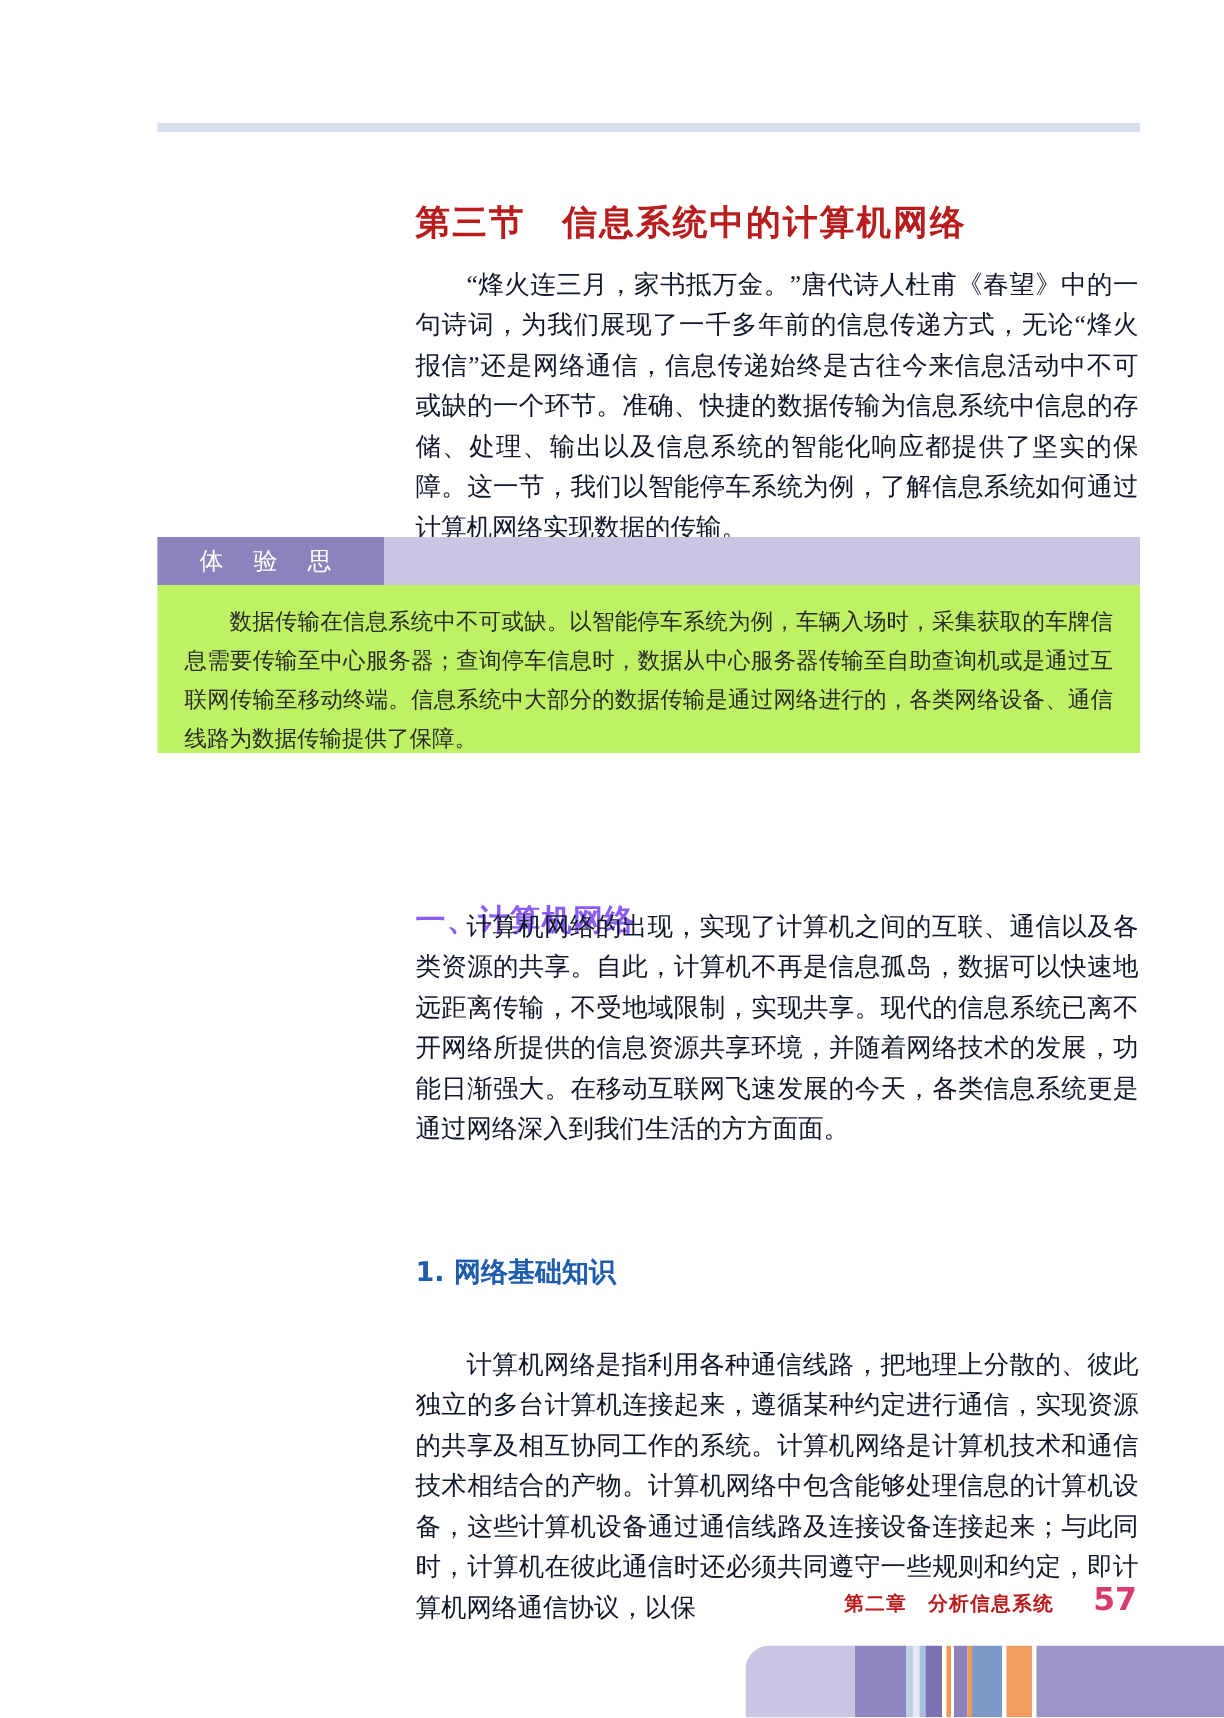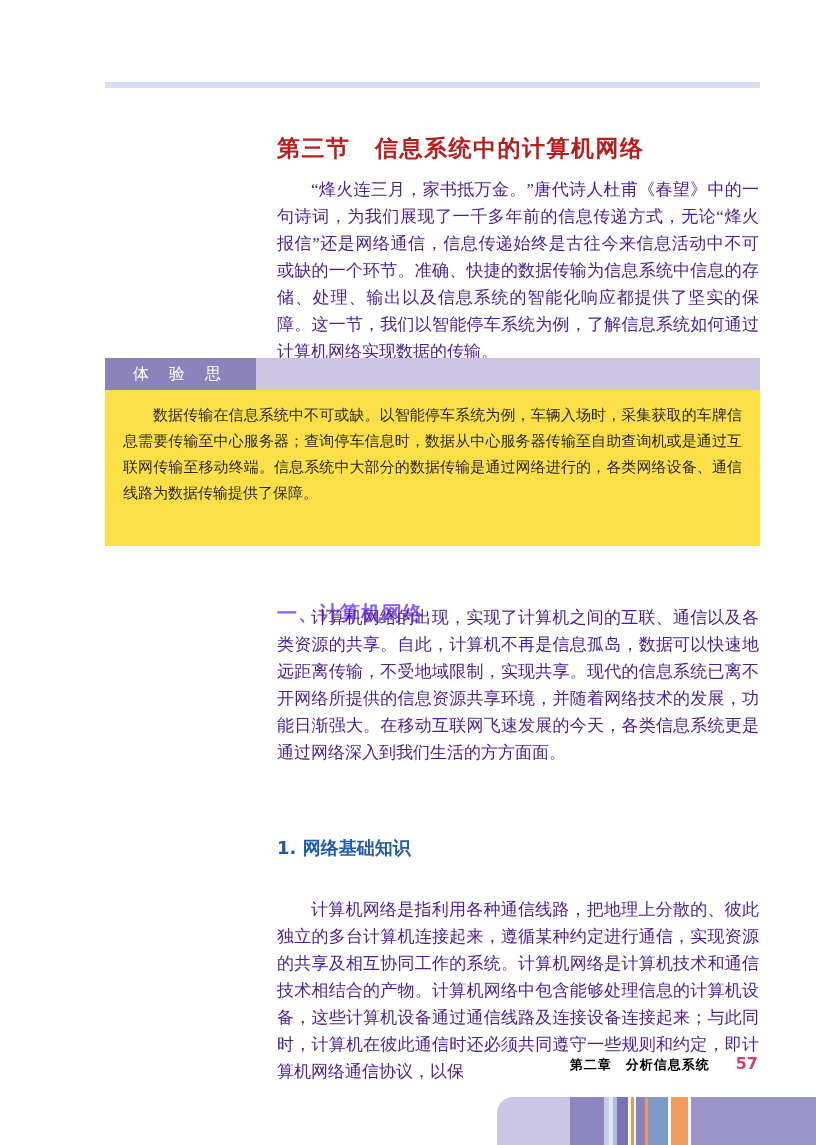--- a/index.html
+++ b/index.html
@@ -12,37 +12,37 @@
     position:absolute;left:105px;top:82px;width:655px;height:6px;
     background:#d8e0f0;
   }
   .page-title{
     position:absolute;left:277px;top:118px;width:481px;
     font-size:23px;font-weight:bold;color:#b91c1c;letter-spacing:1.5px;
     font-family:"DejaVu Serif","Liberation Serif",serif;
   }
   .body-para{
     position:absolute;left:277px;width:482px;
-    font-size:17px;line-height:27px;color:#4c1d95;
+    font-size:17px;line-height:27px;color:#0f172a;
     text-align:justify;text-indent:2em;margin:0;
   }
   .intro-para{top:176px;}
   .exp-header{
     position:absolute;left:105px;top:358px;width:655px;height:32px;
     background:#cbc5e3;display:flex;
   }
   .exp-header-dark{
     width:151px;height:32px;background:#8c82bc;
     color:#ffffff;font-size:16px;line-height:32px;
     padding-left:28px;box-sizing:border-box;letter-spacing:2px;
     font-family:"DejaVu Sans","Liberation Sans",sans-serif;
   }
   .exp-box{
-    position:absolute;left:105px;top:390px;width:655px;height:156px;
-    background:#fde047;box-sizing:border-box;padding:12px 18px 0 18px;
+    position:absolute;left:105px;top:390px;width:655px;height:112px;
+    background:#bef264;box-sizing:border-box;padding:12px 18px 0 18px;
   }
   .exp-box p{
     margin:0;font-size:15px;line-height:26px;color:#2a2a2a;
     text-align:justify;text-indent:2em;
   }
   .exp-think{font-style:italic;color:#333333;}
   .think-label{color:#7c74b8;font-style:italic;}
   .sec-heading{
     position:absolute;left:277px;top:583px;
     font-size:20px;font-weight:600;color:#8b5cf6;letter-spacing:1px;
@@ -53,25 +53,25 @@
     position:absolute;left:277px;top:818px;
     font-size:18px;font-weight:bold;color:#1f5cad;
     font-family:"DejaVu Sans","Liberation Sans",sans-serif;
   }
   .sub-para{top:896px;}
   .footer{
     position:absolute;top:1054px;right:58px;
     display:flex;align-items:baseline;gap:26px;
   }
   .footer-chapter{
-    font-size:13px;font-weight:bold;color:#000000;letter-spacing:1px;
+    font-size:13px;font-weight:bold;color:#b91c1c;letter-spacing:1px;
     font-family:"DejaVu Sans","Liberation Sans",sans-serif;
   }
   .footer-pagenum{
-    font-size:16px;font-weight:bold;color:#d63c6d;
+    font-size:21px;font-weight:bold;color:#d63c6d;
     font-family:"DejaVu Sans","Liberation Sans",sans-serif;
   }
   .bottom-deco{
     position:absolute;left:497px;top:1097px;right:0;bottom:0;
     border-top-left-radius:16px;overflow:hidden;
     display:flex;flex-direction:row;
   }
   .bottom-deco div{height:100%;}
 </style>
 </head>

